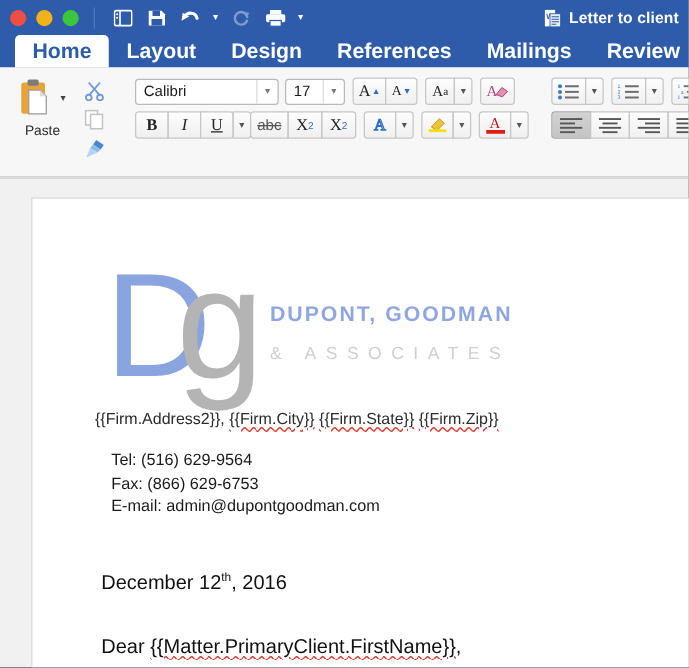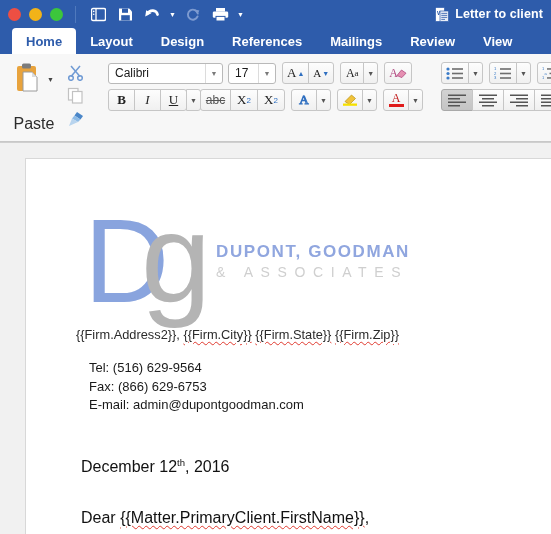--- a/index.html
+++ b/index.html
@@ -50,21 +50,21 @@
   .tabbar {
     height: 26px;
     background: #2e5cab;
     display: flex; align-items: stretch;
     padding-left: 6px;
     position: relative;
   }
   .tab {
     padding: 0 14px;
     display: flex; align-items: center; justify-content: center;
-    color: #ffffff; font-size: 13px; font-weight: bold;
+    color: #ffffff; font-size: 17px; font-weight: bold;
     white-space: nowrap;
     border-top-left-radius: 4px; border-top-right-radius: 4px;
   }
   .tab.active { background: #ffffff; color: #2e5cab; }
   .tab:first-child { margin-left: 6px; }
 
   
   .ribbon {
     height: 88px;
     background: #f7f7f7;
@@ -77,21 +77,21 @@
   .grpdiv { width: 1px; align-self: center; height: 62px; background: #dcdcdc; margin: 0 5px; }
 
   
   .clip-group { padding: 4px 2px 0 8px; display: flex; align-items: flex-start; }
   .paste-col {
     width: 52px;
     display: flex; flex-direction: column; align-items: center;
     padding-top: 5px;
   }
   .paste-icon-row { display: flex; align-items: center; }
-  .paste-label { font-size: 16px; color: #2b2b2b; margin-top: 20px; }
+  .paste-label { font-size: 11px; color: #2b2b2b; margin-top: 4px; }
   .mini-caret { font-size: 7px; color: #444; margin-left: 3px; }
   .clip-col {
     width: 30px; padding-top: 4px;
     display: flex; flex-direction: column; align-items: center; gap: 2px;
   }
   .clip-btn { width: 26px; height: 21px; display: flex; align-items: center; justify-content: center; }
 
   
   .font-group { padding: 8px 4px 0 6px; }
   .rrow { display: flex; align-items: center; }
@@ -178,21 +178,21 @@
     font-weight: normal;
     color: #b4b4b4;
   }
   .logo-text { margin-left: 12px; padding-top: 30px; }
   .logo-name {
     font-size: 17px; font-weight: bold; color: #90a6df;
     letter-spacing: 1.6px; white-space: nowrap; line-height: 1.1;
   }
   .logo-sub {
     font-size: 14px; color: #cfcfcf; letter-spacing: 7.6px;
-    white-space: nowrap; margin-top: 2px;
+    white-space: nowrap; margin-top: 12px;
   }
 
   .addr-line {
     position: absolute; left: 50px; top: 168px;
     font-size: 12.8px; color: #2b2b2b; white-space: nowrap;
   }
   .sq { text-decoration: underline; text-decoration-style: wavy; text-decoration-color: #e03a2f; text-decoration-thickness: 1px; text-underline-offset: 2px; }
 
   .contact {
     position: absolute; left: 63px; top: 200px;

